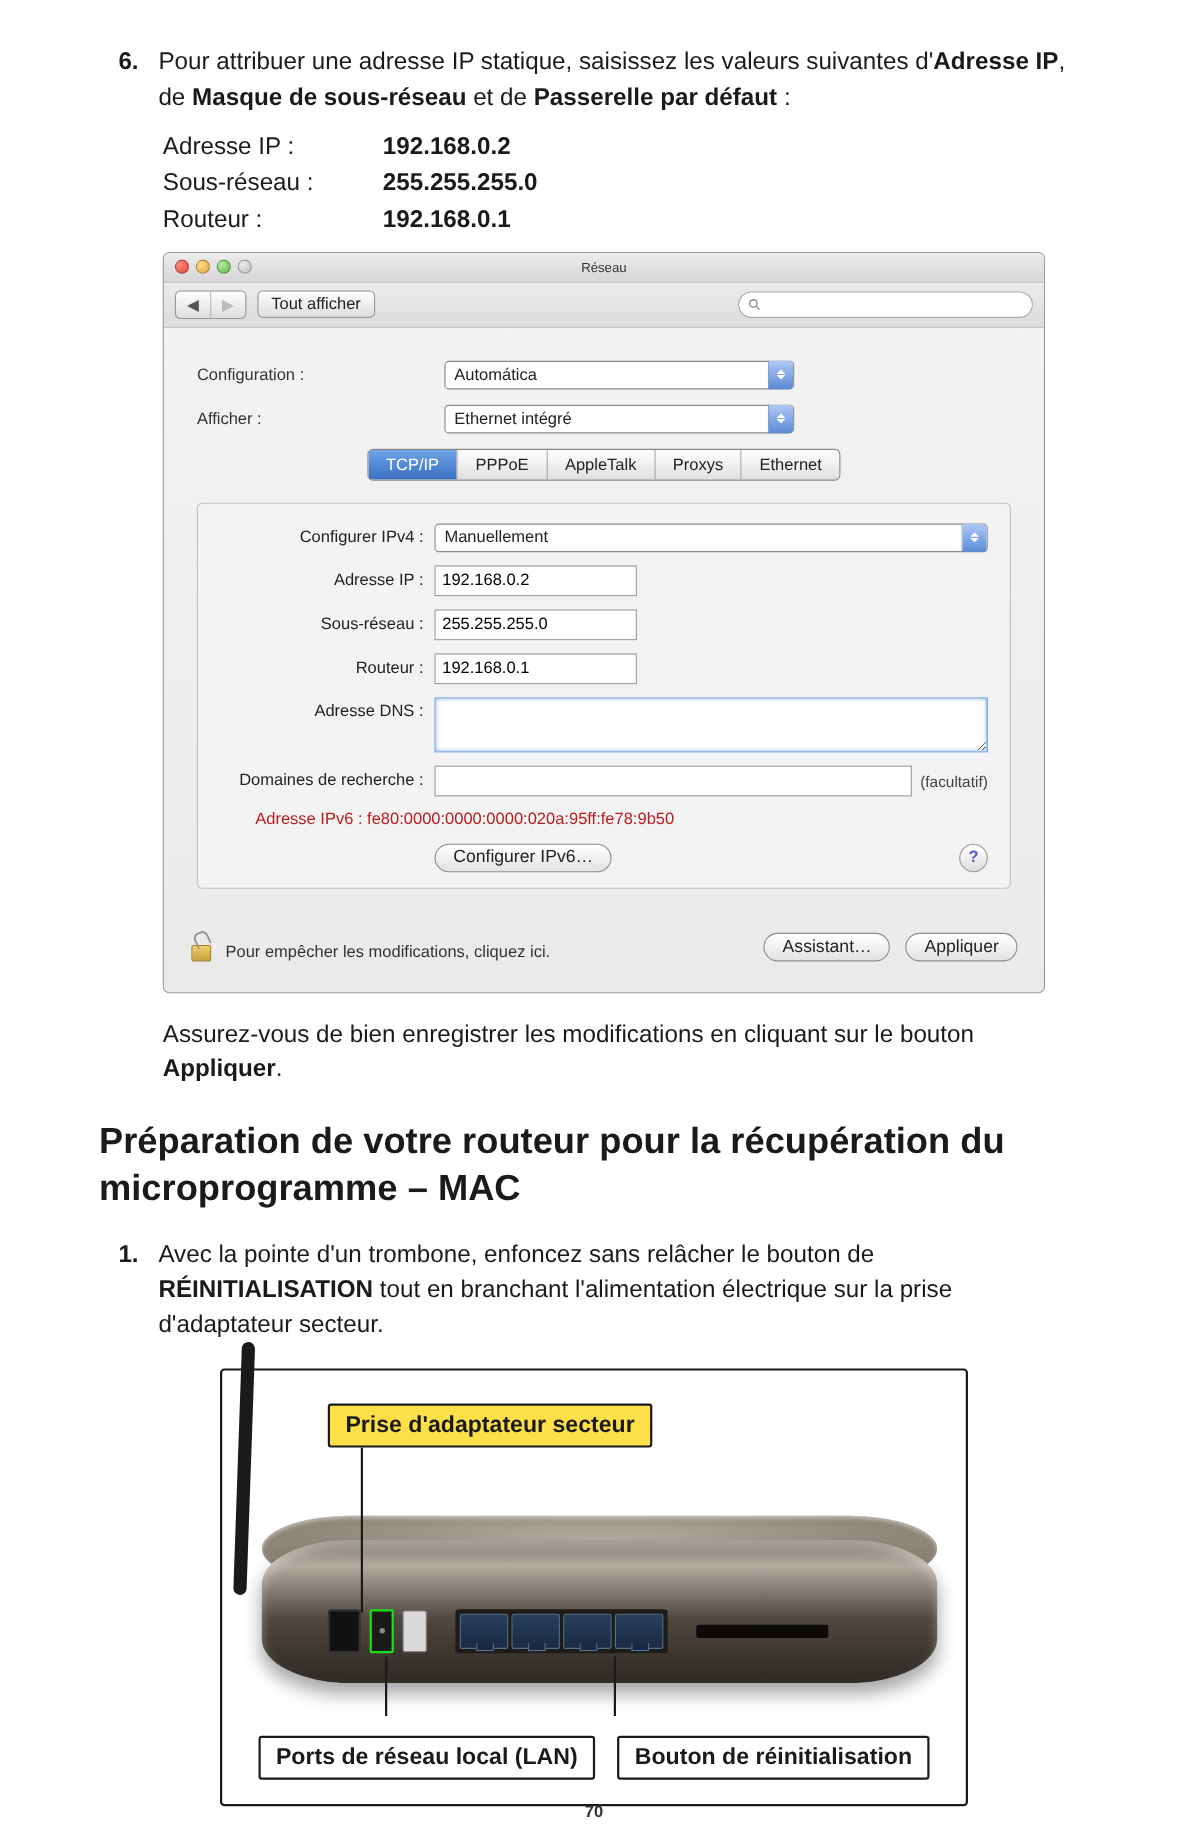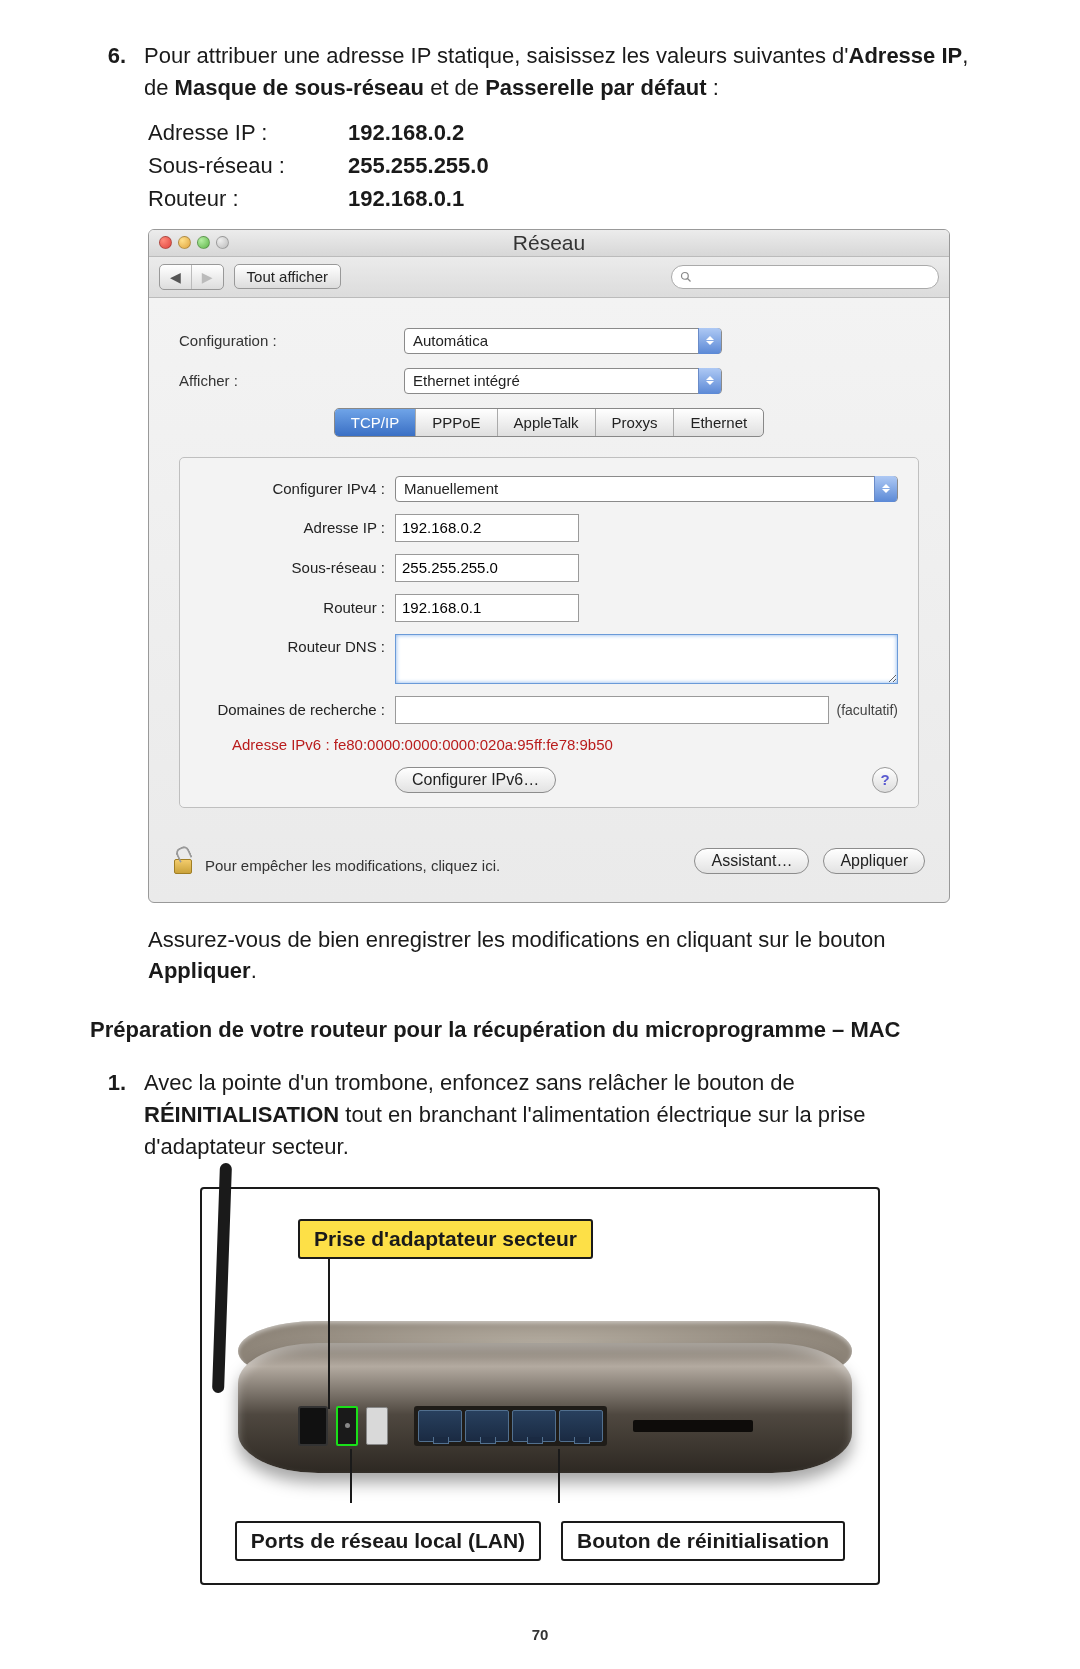--- a/index.html
+++ b/index.html
@@ -14,21 +14,21 @@
   .ip-val{font-weight:700}
   
   .macwin{width:800px;margin:0 0 22px 58px;border:1px solid #999;border-radius:6px;overflow:hidden;background:linear-gradient(#f4f4f4,#eaeaea);font-family:"Lucida Grande","Helvetica Neue",sans-serif;font-size:15px;color:#222}
   .macwin .titlebar{height:26px;background:linear-gradient(#ececec,#d7d7d7);border-bottom:1px solid #bbb;display:flex;align-items:center;position:relative}
   .traffic{display:flex;gap:6px;margin-left:10px}
   .traffic span{width:13px;height:13px;border-radius:50%;border:1px solid rgba(0,0,0,.25);box-sizing:border-box}
   .tl-r{background:radial-gradient(circle at 30% 30%,#ff8a7a,#e0443e)}
   .tl-y{background:radial-gradient(circle at 30% 30%,#ffe08a,#e0a43e)}
   .tl-g{background:radial-gradient(circle at 30% 30%,#b4eea2,#5fb64a)}
   .tl-grey{background:radial-gradient(circle at 30% 30%,#eee,#bbb)}
-  .titlebar .wtitle{position:absolute;left:0;right:0;text-align:center;font-size:21px;color:#333}
+  .titlebar .wtitle{position:absolute;left:0;right:0;text-align:center;font-size:12px;color:#333}
   .toolbar{height:40px;display:flex;align-items:center;gap:10px;padding:0 10px;border-bottom:1px solid #bbb;background:linear-gradient(#ebebeb,#dcdcdc)}
   .segbtns{display:flex;border:1px solid #999;border-radius:5px;overflow:hidden;background:linear-gradient(#fff,#ddd)}
   .segbtns span{padding:4px 10px;font-size:14px;border-right:1px solid #bbb;color:#555}
   .segbtns span:last-child{border-right:none}
   .pillbtn{border:1px solid #999;border-radius:5px;padding:3px 12px;background:linear-gradient(#fff,#ddd);font-size:15px}
   .searchbox{margin-left:auto;width:250px;height:22px;border:1px solid #aaa;border-radius:12px;background:#fff;display:flex;align-items:center;padding:0 8px;color:#888}
   .searchbox svg{width:12px;height:12px;margin-right:4px}
   .content{padding:30px 30px 16px 30px}
   .cfgrow{display:flex;align-items:center;margin-bottom:14px}
   .cfglabel{width:215px;text-align:left;padding-right:10px;font-size:15px;color:#333}
@@ -56,21 +56,21 @@
   .roundbtn{border:1px solid #8c8c8c;border-radius:14px;padding:3px 16px;background:linear-gradient(#fff,#e2e2e2);font-size:16px}
   .helpbtn{width:24px;height:24px;border:1px solid #999;border-radius:50%;background:linear-gradient(#fff,#ddd);display:flex;align-items:center;justify-content:center;color:#5a5ad0;font-weight:700;font-size:15px;margin-left:12px}
   .bottombar{display:flex;align-items:flex-end;padding:24px 24px 28px 24px}
   .lockicon{width:20px;height:24px;margin-right:12px;display:flex;align-items:flex-end;justify-content:center;position:relative}
   .lockicon .body{width:16px;height:13px;background:linear-gradient(#f3cc6c,#caa23a);border:1px solid #a07e24;border-radius:2px}
   .lockicon .shackle{position:absolute;bottom:11px;left:7px;width:10px;height:12px;border:2px solid #999;border-bottom:none;border-radius:6px 6px 0 0;transform:rotate(-25deg);transform-origin:bottom left}
   .locktext{font-size:15px;color:#333}
   .bottombar .spacer{flex:1}
   .bottombar .roundbtn{margin-left:14px}
   .after-text{margin:10px 0 30px 58px;font-size:22px;line-height:1.4}
-  h2.section{font-size:22px;font-weight:700;margin:24px 0 22px 0;line-height:1.3}
+  h2.section{font-size:33px;font-weight:700;margin:24px 0 22px 0;line-height:1.3}
   
   .routerfig{width:680px;margin:24px auto 10px auto;border:2px solid #1a1a1a;border-radius:4px;padding:30px 26px 22px 26px;position:relative;box-sizing:border-box}
   .toplabel{border:2px solid #1a1a1a;border-radius:3px;padding:6px 14px;font-size:21px;font-weight:700;background:#fde047;display:inline-block;margin-left:70px;margin-bottom:14px;position:relative}
   .router-area{position:relative;height:230px}
   .antenna{position:absolute;left:-12px;top:-110px;width:12px;height:230px;background:#1a1a1a;border-radius:6px;transform:rotate(2deg)}
   .router-body{position:absolute;left:10px;right:0;top:70px;height:130px;border-radius:80px/40px;background:linear-gradient(#7d756b 0%,#b3aaa0 18%,#4f4840 55%,#2d2822 100%);box-shadow:inset 0 6px 10px rgba(255,255,255,.35),0 10px 16px rgba(0,0,0,.35)}
   .router-top{position:absolute;left:10px;right:0;top:48px;height:60px;border-radius:80px/30px;background:radial-gradient(ellipse at 50% 40%,#b8b0a4,#8d8478 70%);box-shadow:inset 0 2px 4px rgba(255,255,255,.5)}
   .port-row{position:absolute;left:70px;right:60px;top:130px;height:46px;display:flex;align-items:center;gap:8px}
   .pwrbtn{width:26px;height:36px;background:#111;border:2px solid #333;border-radius:3px}
   .resetbtn{width:18px;height:36px;background:#1a1a1a;border:2px solid #19e019;border-radius:2px;display:flex;align-items:center;justify-content:center}
@@ -175,21 +175,21 @@
         </div>
         <div class="frow">
           <div class="flabel">Sous-réseau :</div>
           <input class="finput w-ip" value="255.255.255.0" style="">
         </div>
         <div class="frow">
           <div class="flabel">Routeur :</div>
           <input class="finput w-ip" value="192.168.0.1" style="">
         </div>
         <div class="frow" style="align-items:flex-start">
-          <div class="flabel" style="padding-top:4px">Routeur DNS :</div>
+          <div class="flabel" style="padding-top:4px">Adresse DNS :</div>
           <textarea class="finput w-wide" style="height: 44px; box-shadow: rgb(127, 174, 234) 0px 0px 4px inset; border-color: rgb(106, 154, 216);"></textarea>
         </div>
         <div class="frow">
           <div class="flabel">Domaines de recherche :</div>
           <input class="finput w-wide" style="">
           <span class="facult">(facultatif)</span>
         </div>
         <div class="ipv6line">
           <span>Adresse IPv6 :</span>&nbsp;<span>fe80:0000:0000:0000:020a:95ff:fe78:9b50</span>
         </div>

